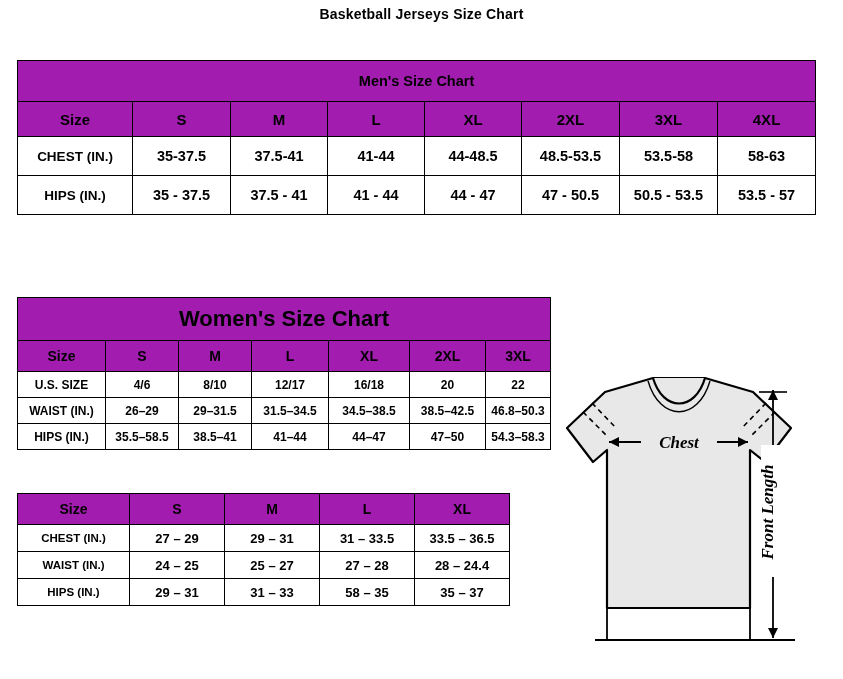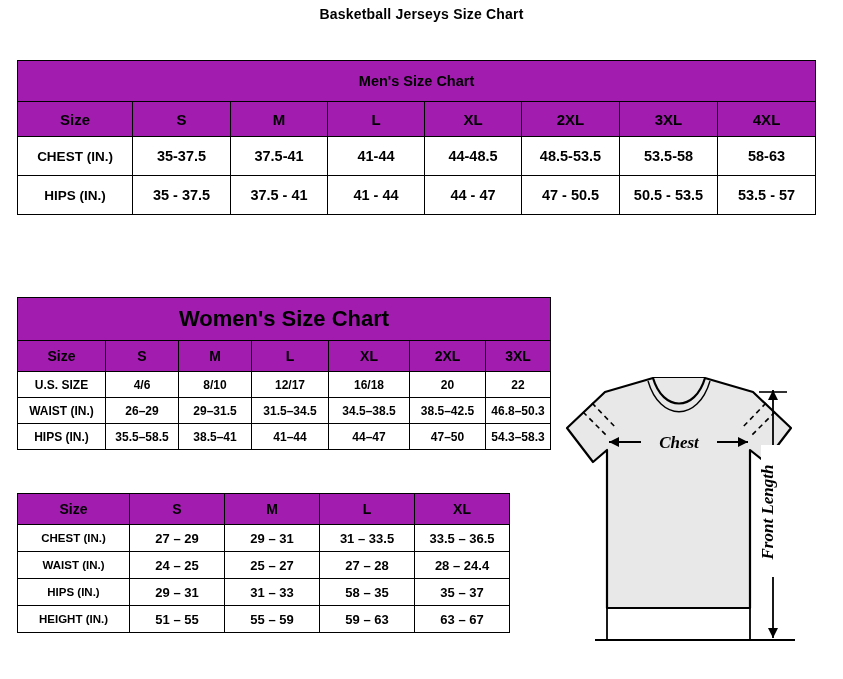--- a/index.html
+++ b/index.html
@@ -238,27 +238,20 @@
       <td>27 – 28</td>
       <td>28 – 24.4</td>
     </tr>
     <tr>
       <td class="rowlabel">HIPS  (IN.)</td>
       <td>29 – 31</td>
       <td>31 – 33</td>
       <td>58 – 35</td>
       <td>35 – 37</td>
     </tr>
-    <tr>
-      <td class="rowlabel">HEIGHT  (IN.)</td>
-      <td>51 – 55</td>
-      <td>55 – 59</td>
-      <td>59 – 63</td>
-      <td>63 – 67</td>
-    </tr>
   </tbody>
 </table>
 
 <div id="shirt-diagram">
   <svg width="290" height="310" viewBox="0 0 290 310">
 
     <path d="M60,42 L22,78 L48,112 L62,100 L62,258 L205,258 L205,100 L220,112 L246,78 L208,42
              L160,28 L108,28 Z" fill="#e8e8e8" stroke="#000000" stroke-width="2.2" stroke-linejoin="round"></path>
 
     <path d="M108,28 C118,62 150,62 160,28" fill="#e8e8e8" stroke="#000000" stroke-width="2.2"></path>

